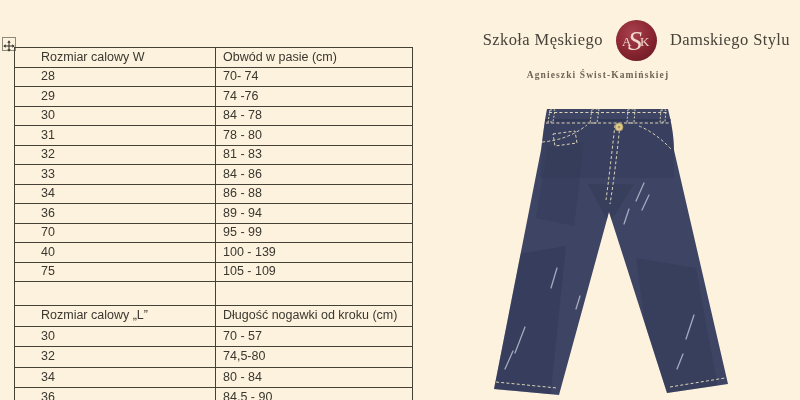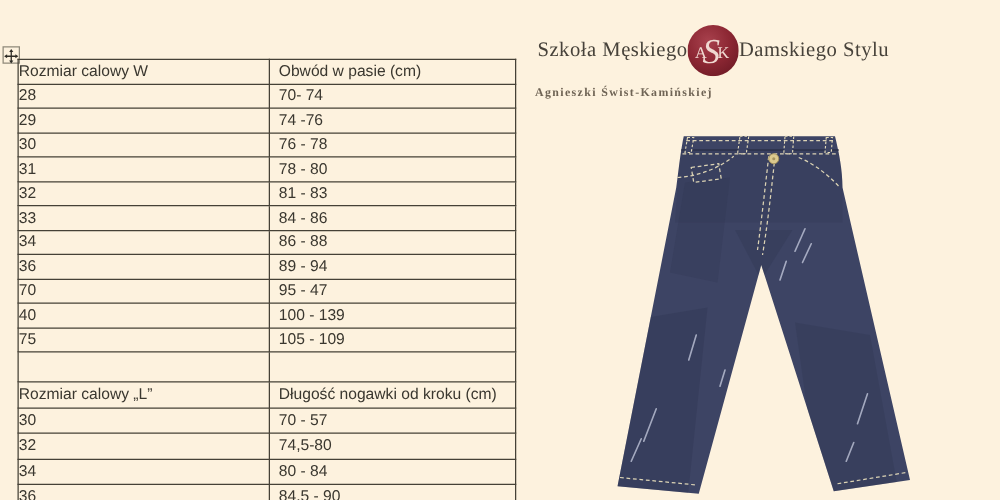--- a/index.html
+++ b/index.html
@@ -26,46 +26,46 @@
     border-collapse:collapse;
     table-layout:fixed;
   }
   .size-table th, .size-table td {
     border:1px solid #454136;
     font-size:12.5px;
     font-weight:normal;
     color:#3a372f;
     text-align:left;
     vertical-align:middle;
-    padding:0 0 1px 0;
+    padding:0 0 1px 26px;
     line-height:1;
     white-space:nowrap;
     overflow:hidden;
   }
   .size-table td:last-child, .size-table th:last-child { padding-left:7px; }
   .size-table tr.sec0 { height:19.5px; }
   .size-table tr.sec1 { height:20.5px; }
   .size-table tr.spacer { height:24px; }
 
   
   .brand-row {
     position:absolute; left:430px; top:19px; width:360px; height:42px;
-    display:flex; align-items:center; justify-content:flex-start; 
+    display:flex; align-items:center; justify-content:flex-end; gap:13px;
   }
   .brand-text {
     font-family:"Liberation Serif", serif;
     font-size:16.5px;
     letter-spacing:0.4px;
     color:#47423a;
     white-space:nowrap;
   }
   .brand-circle { width:41px; height:41px; flex:0 0 41px; }
   .brand-sub {
-    position:absolute; left:428px; top:70px; width:360px;
-    text-align:left;
+    position:absolute; left:418px; top:70px; width:360px;
+    text-align:center;
     font-family:"Liberation Serif", serif;
     font-size:9.5px;
     font-weight:bold;
     letter-spacing:1.1px;
     color:#6f6455;
   }
 
   
   .jeans-wrap { position:absolute; left:488px; top:106px; width:240px; height:294px; }
 </style>
@@ -98,21 +98,21 @@
       <tr class="sec0">
         <td>28</td>
         <td>70- 74</td>
       </tr>
       <tr class="sec0">
         <td>29</td>
         <td>74 -76</td>
       </tr>
       <tr class="sec0">
         <td>30</td>
-        <td>76 - 78</td>
+        <td>84 - 78</td>
       </tr>
       <tr class="sec0">
         <td>31</td>
         <td>78 - 80</td>
       </tr>
       <tr class="sec0">
         <td>32</td>
         <td>81 - 83</td>
       </tr>
       <tr class="sec0">
@@ -122,21 +122,21 @@
       <tr class="sec0">
         <td>34</td>
         <td>86 - 88</td>
       </tr>
       <tr class="sec0">
         <td>36</td>
         <td>89 - 94</td>
       </tr>
       <tr class="sec0">
         <td>70</td>
-        <td>95 - 47</td>
+        <td>95 - 99</td>
       </tr>
       <tr class="sec0">
         <td>40</td>
         <td>100 - 139</td>
       </tr>
       <tr class="sec0">
         <td>75</td>
         <td>105 - 109</td>
       </tr>
       <tr class="spacer">

